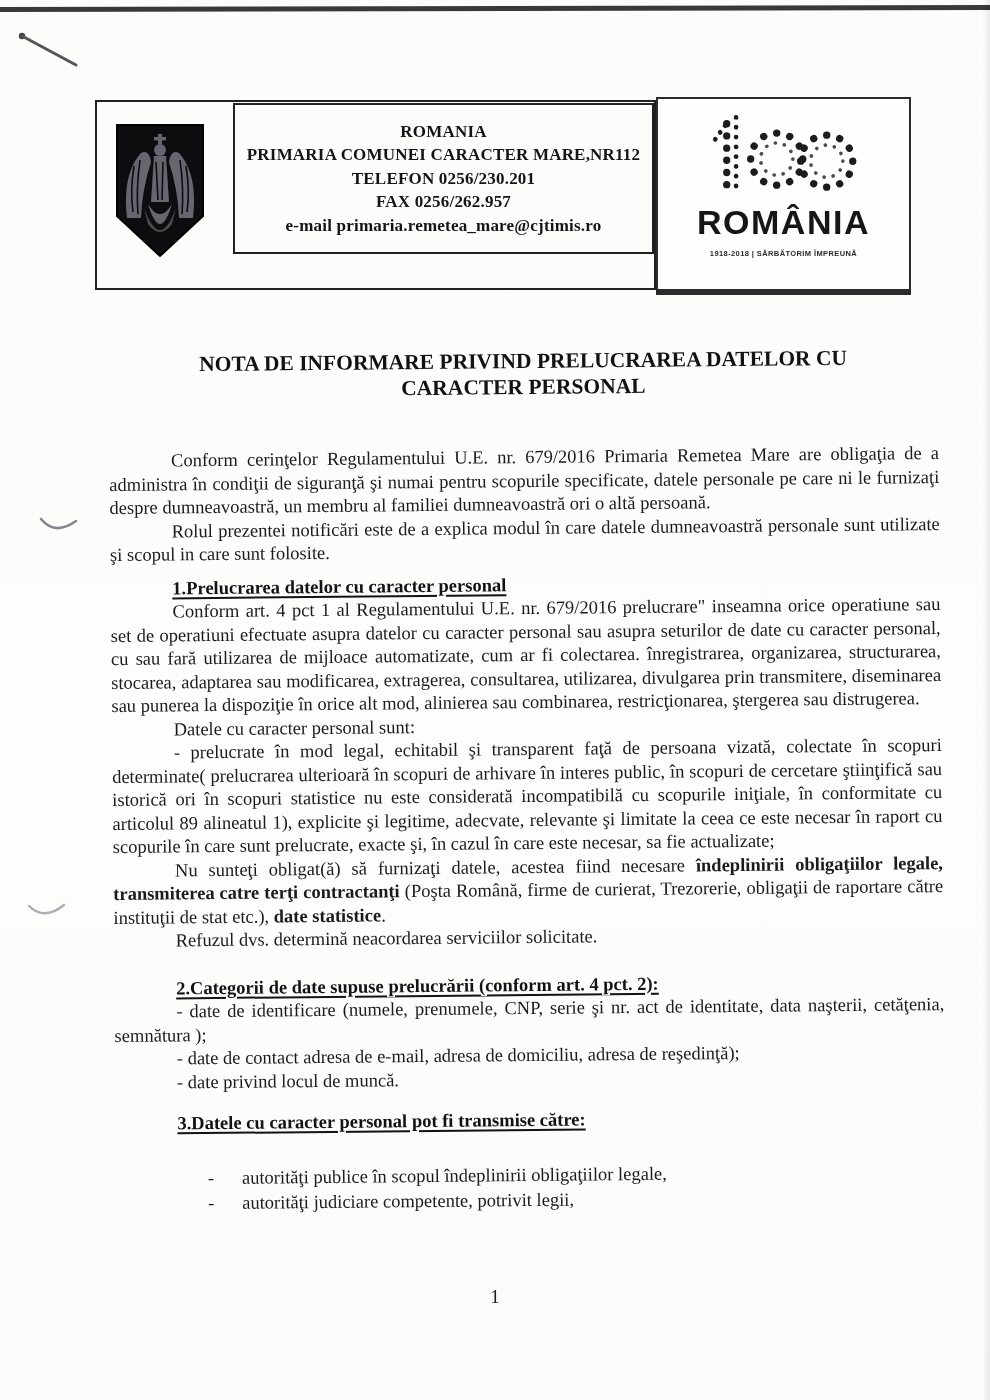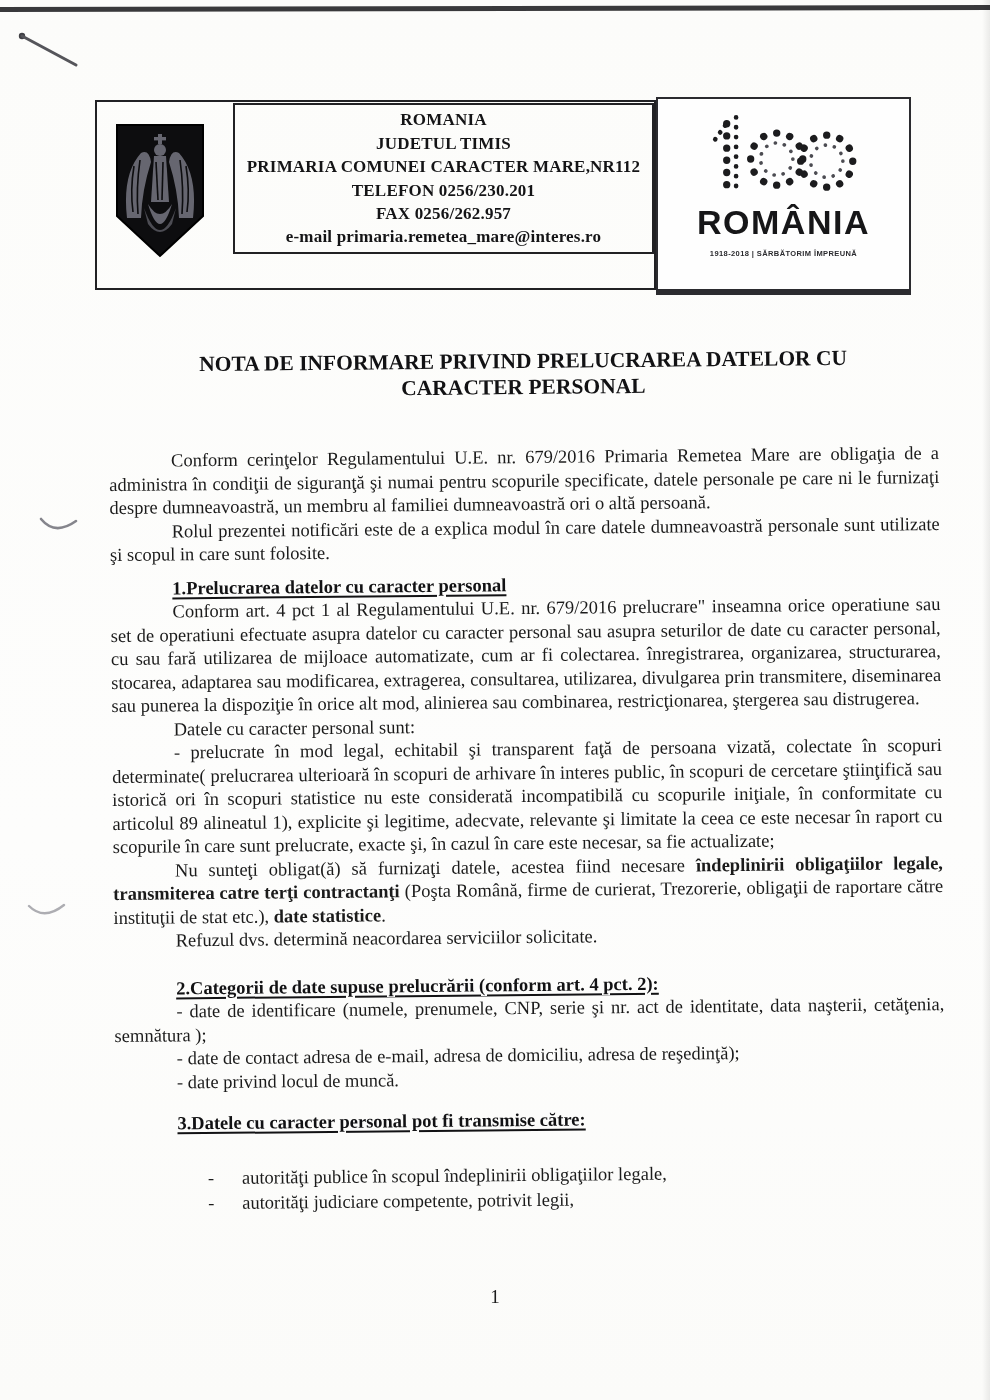--- a/index.html
+++ b/index.html
@@ -90,25 +90,24 @@
         <path d="M20 44 Q16 68 19 90"></path>
           <path d="M26 38 Q22 66 24 92"></path>
         <path d="M72 44 Q76 68 73 90"></path>
           <path d="M66 38 Q70 66 68 92"></path>
         <path d="M42 40 L44 78"></path>
           <path d="M49 40 L48 78"></path>
       </g>
     </svg>
     <div class="office-inner">
       <div>ROMANIA</div>
-      <div>JUDETUL TIMIS</div>
       <div>PRIMARIA COMUNEI CARACTER MARE,NR112</div>
       <div>TELEFON 0256/230.201</div>
       <div>FAX  0256/262.957</div>
-      <div>e-mail primaria.remetea_mare@interes.ro</div>
+      <div>e-mail primaria.remetea_mare@cjtimis.ro</div>
     </div>
   </div>
 
   <div class="centenary-box">
     <svg width="158" height="100" viewBox="0 0 150 96">
       <g stroke="#1c1c1e" fill="none" stroke-linecap="round">
         <line x1="20" y1="16" x2="20" y2="86" stroke-width="7" stroke-dasharray="0.1 11.6"></line>
         <line x1="29" y1="10" x2="29" y2="80" stroke-width="4.5" stroke-dasharray="0.1 9.3"></line>
         <line x1="9" y1="31" x2="19" y2="17" stroke-width="4.5" stroke-dasharray="0.1 8"></line>
         <circle cx="68" cy="50" r="25" stroke-width="7" stroke-dasharray="0.1 12.9"></circle>

